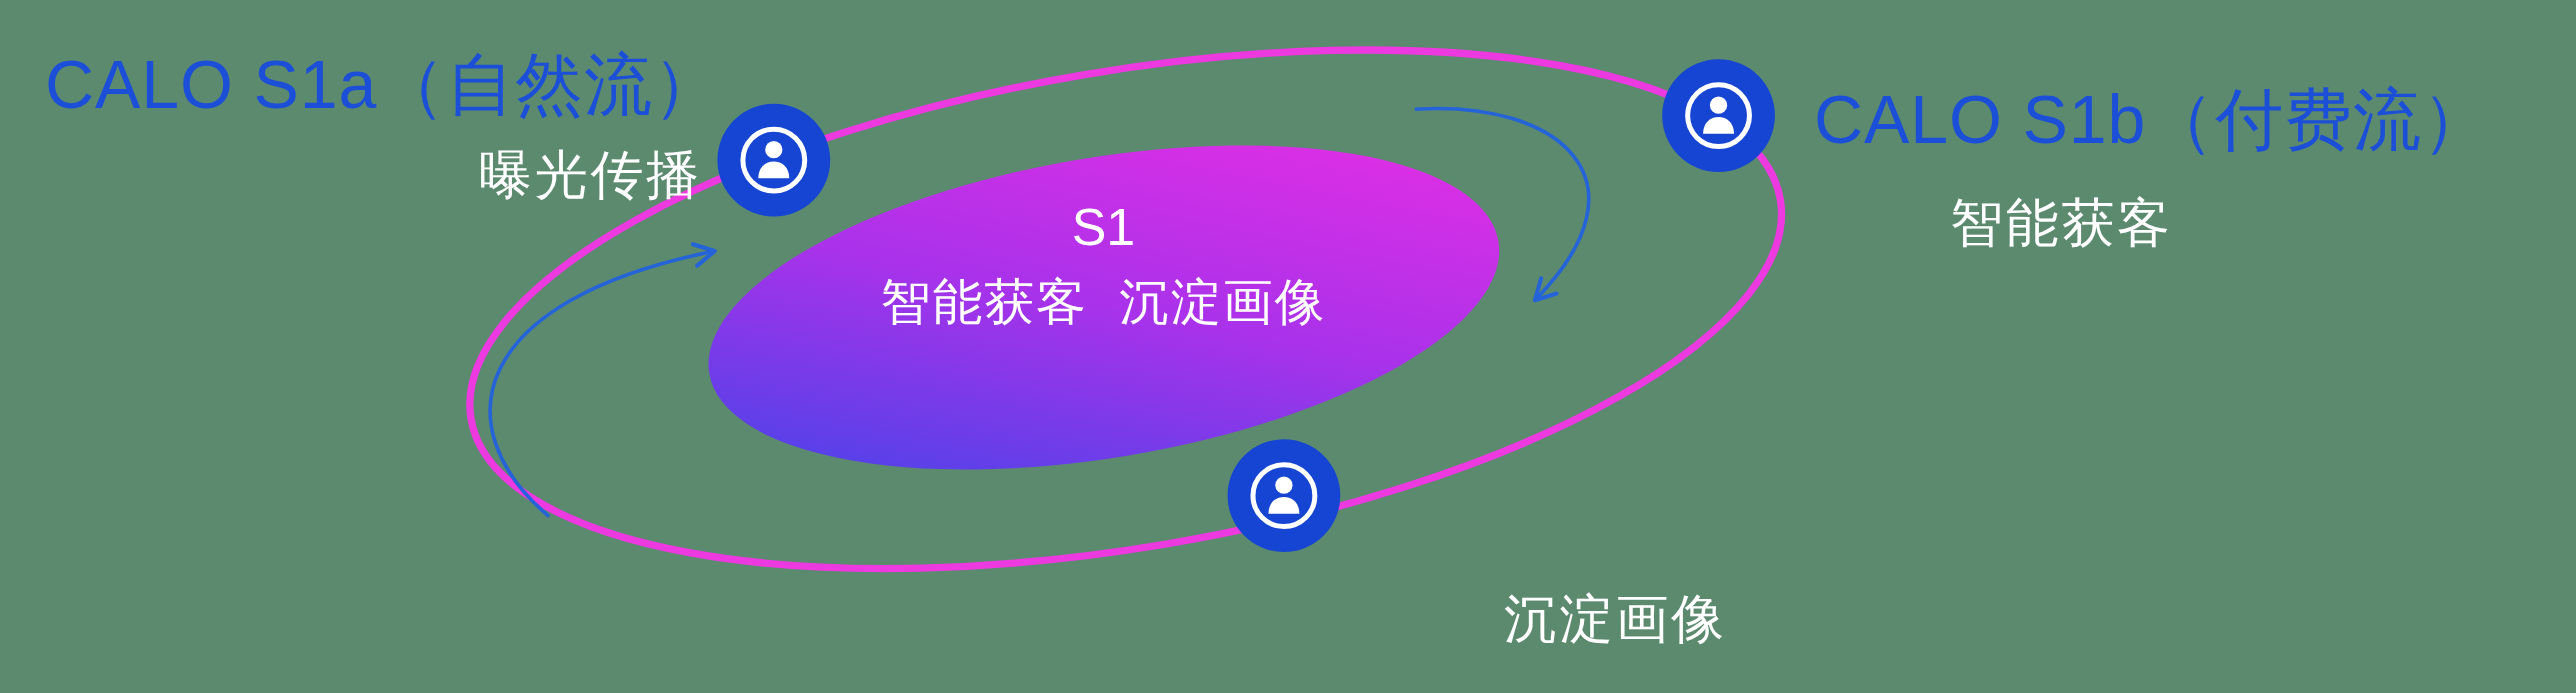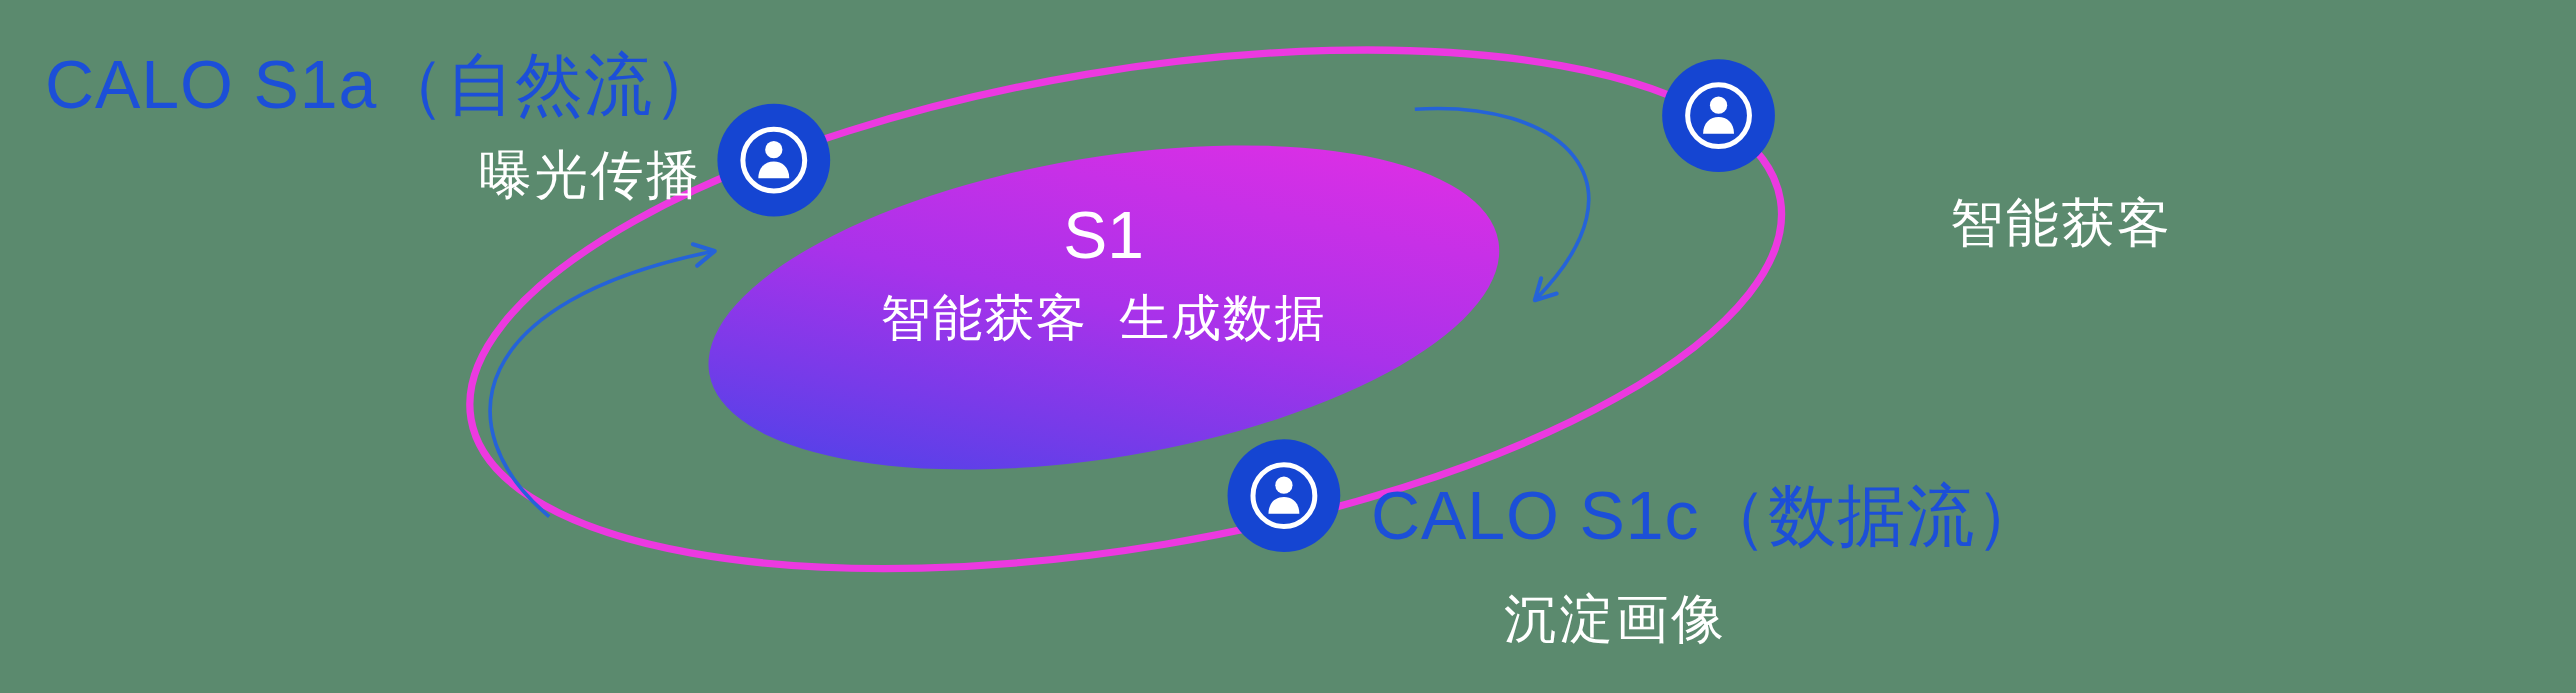--- a/index.html
+++ b/index.html
@@ -37,21 +37,21 @@
     }
     .core-text {
       position: absolute;
       left: 740px;
       top: 198px;
       width: 727px;
       text-align: center;
       color: #ffffff;
     }
     .core-title {
-      font-size: 66px;
+      font-size: 52px;
       font-weight: 500;
       line-height: 1.15;
     }
     .core-sub {
       font-size: 50px;
       font-weight: 500;
       margin-top: 11px;
       letter-spacing: 1.8px;
       white-space: pre;
     }
@@ -87,24 +87,24 @@
     <path d="M 1556 120 C 1716 110, 1818 198, 1688 330" fill="none" stroke="#2563d8" stroke-width="4" marker-end="url(#arrowhead)"></path>
 
     <use href="#personNode" transform="translate(851 176)"></use>
     <use href="#personNode" transform="translate(1890 127)"></use>
     <use href="#personNode" transform="translate(1412 545)"></use>
   </svg>
 
   <div class="label blue" style="left:45px; top:45px">CALO S1a（自然流）</div>
   <div class="label white" style="left:479px; top:145px">曝光传播</div>
 
+  <div class="label blue" style="left:1814px; top:80px">CALO S1b（付费流）</div>
   <div class="label white" style="left:1950px; top:193px">智能获客</div>
 
-  <div class="label blue" style="left:1371px; top:476px">CALO S1c（数据流）</div>
   <div class="label white" style="left:1504px; top:589px">沉淀画像</div>
 
   <div class="core-text">
     <div class="core-title">S1</div>
-    <div class="core-sub">智能获客  生成数据</div>
+    <div class="core-sub">智能获客  沉淀画像</div>
   </div>
 
 </div>
 
 
 </body></html>

